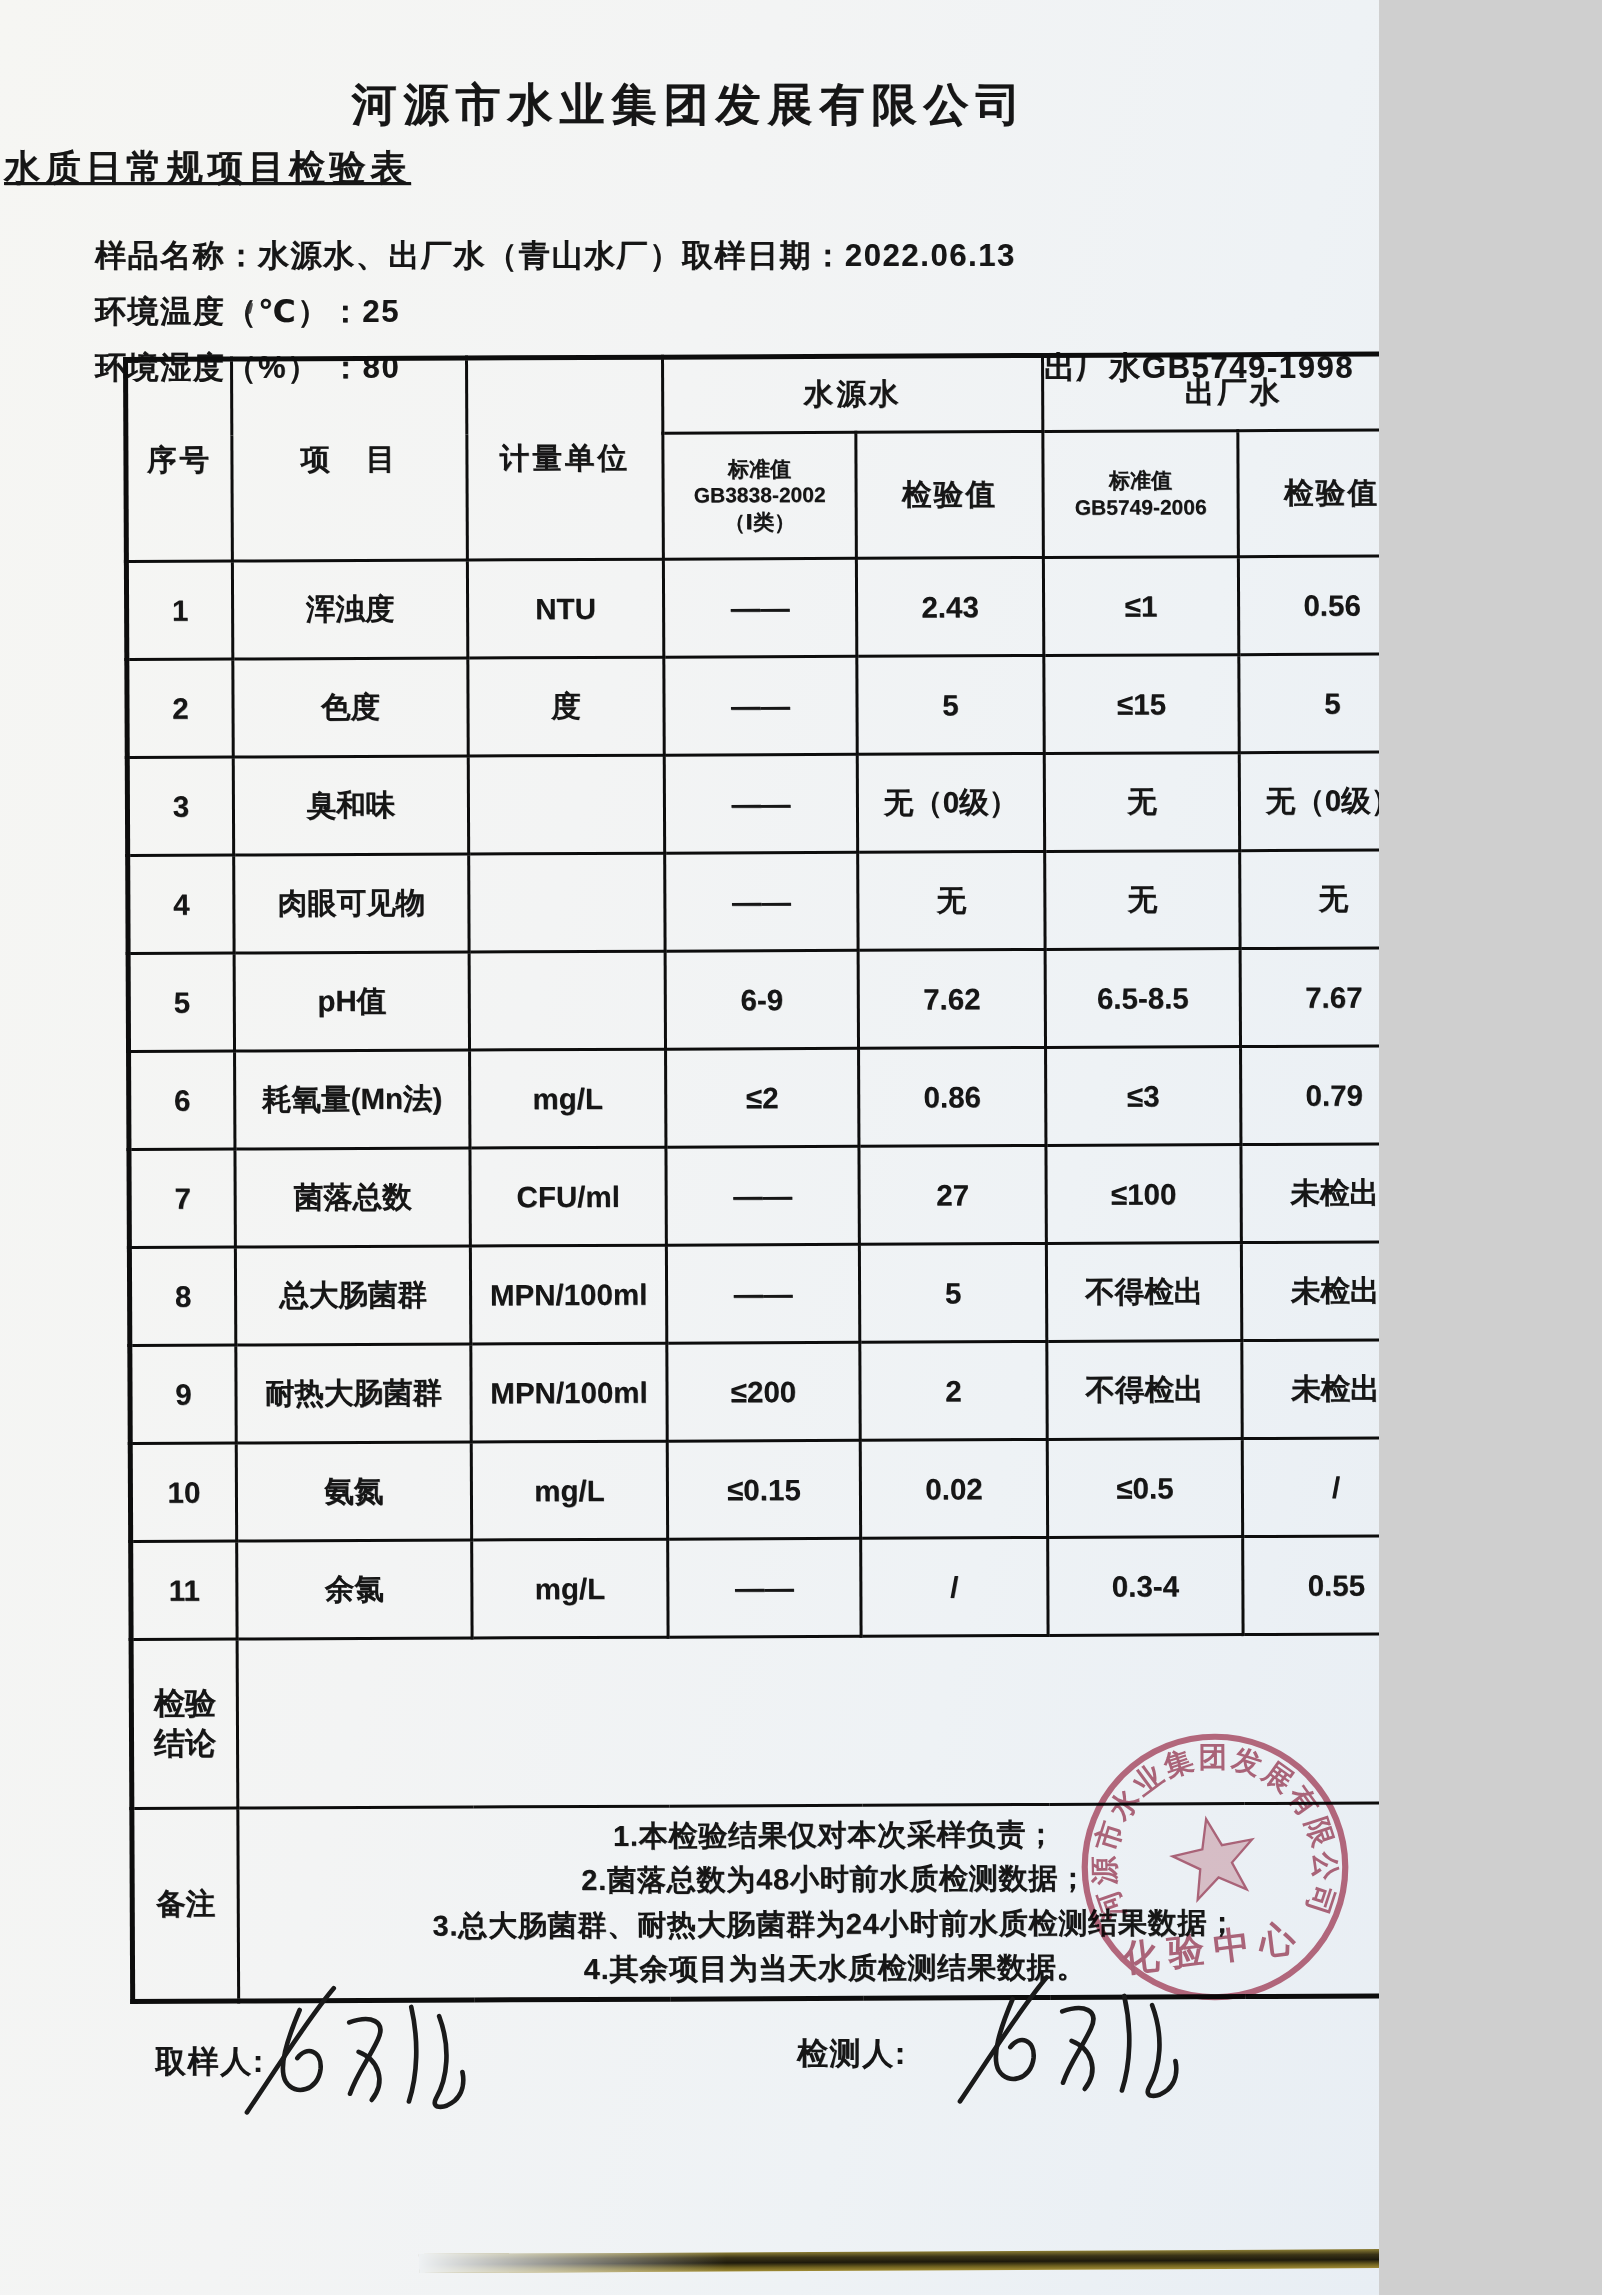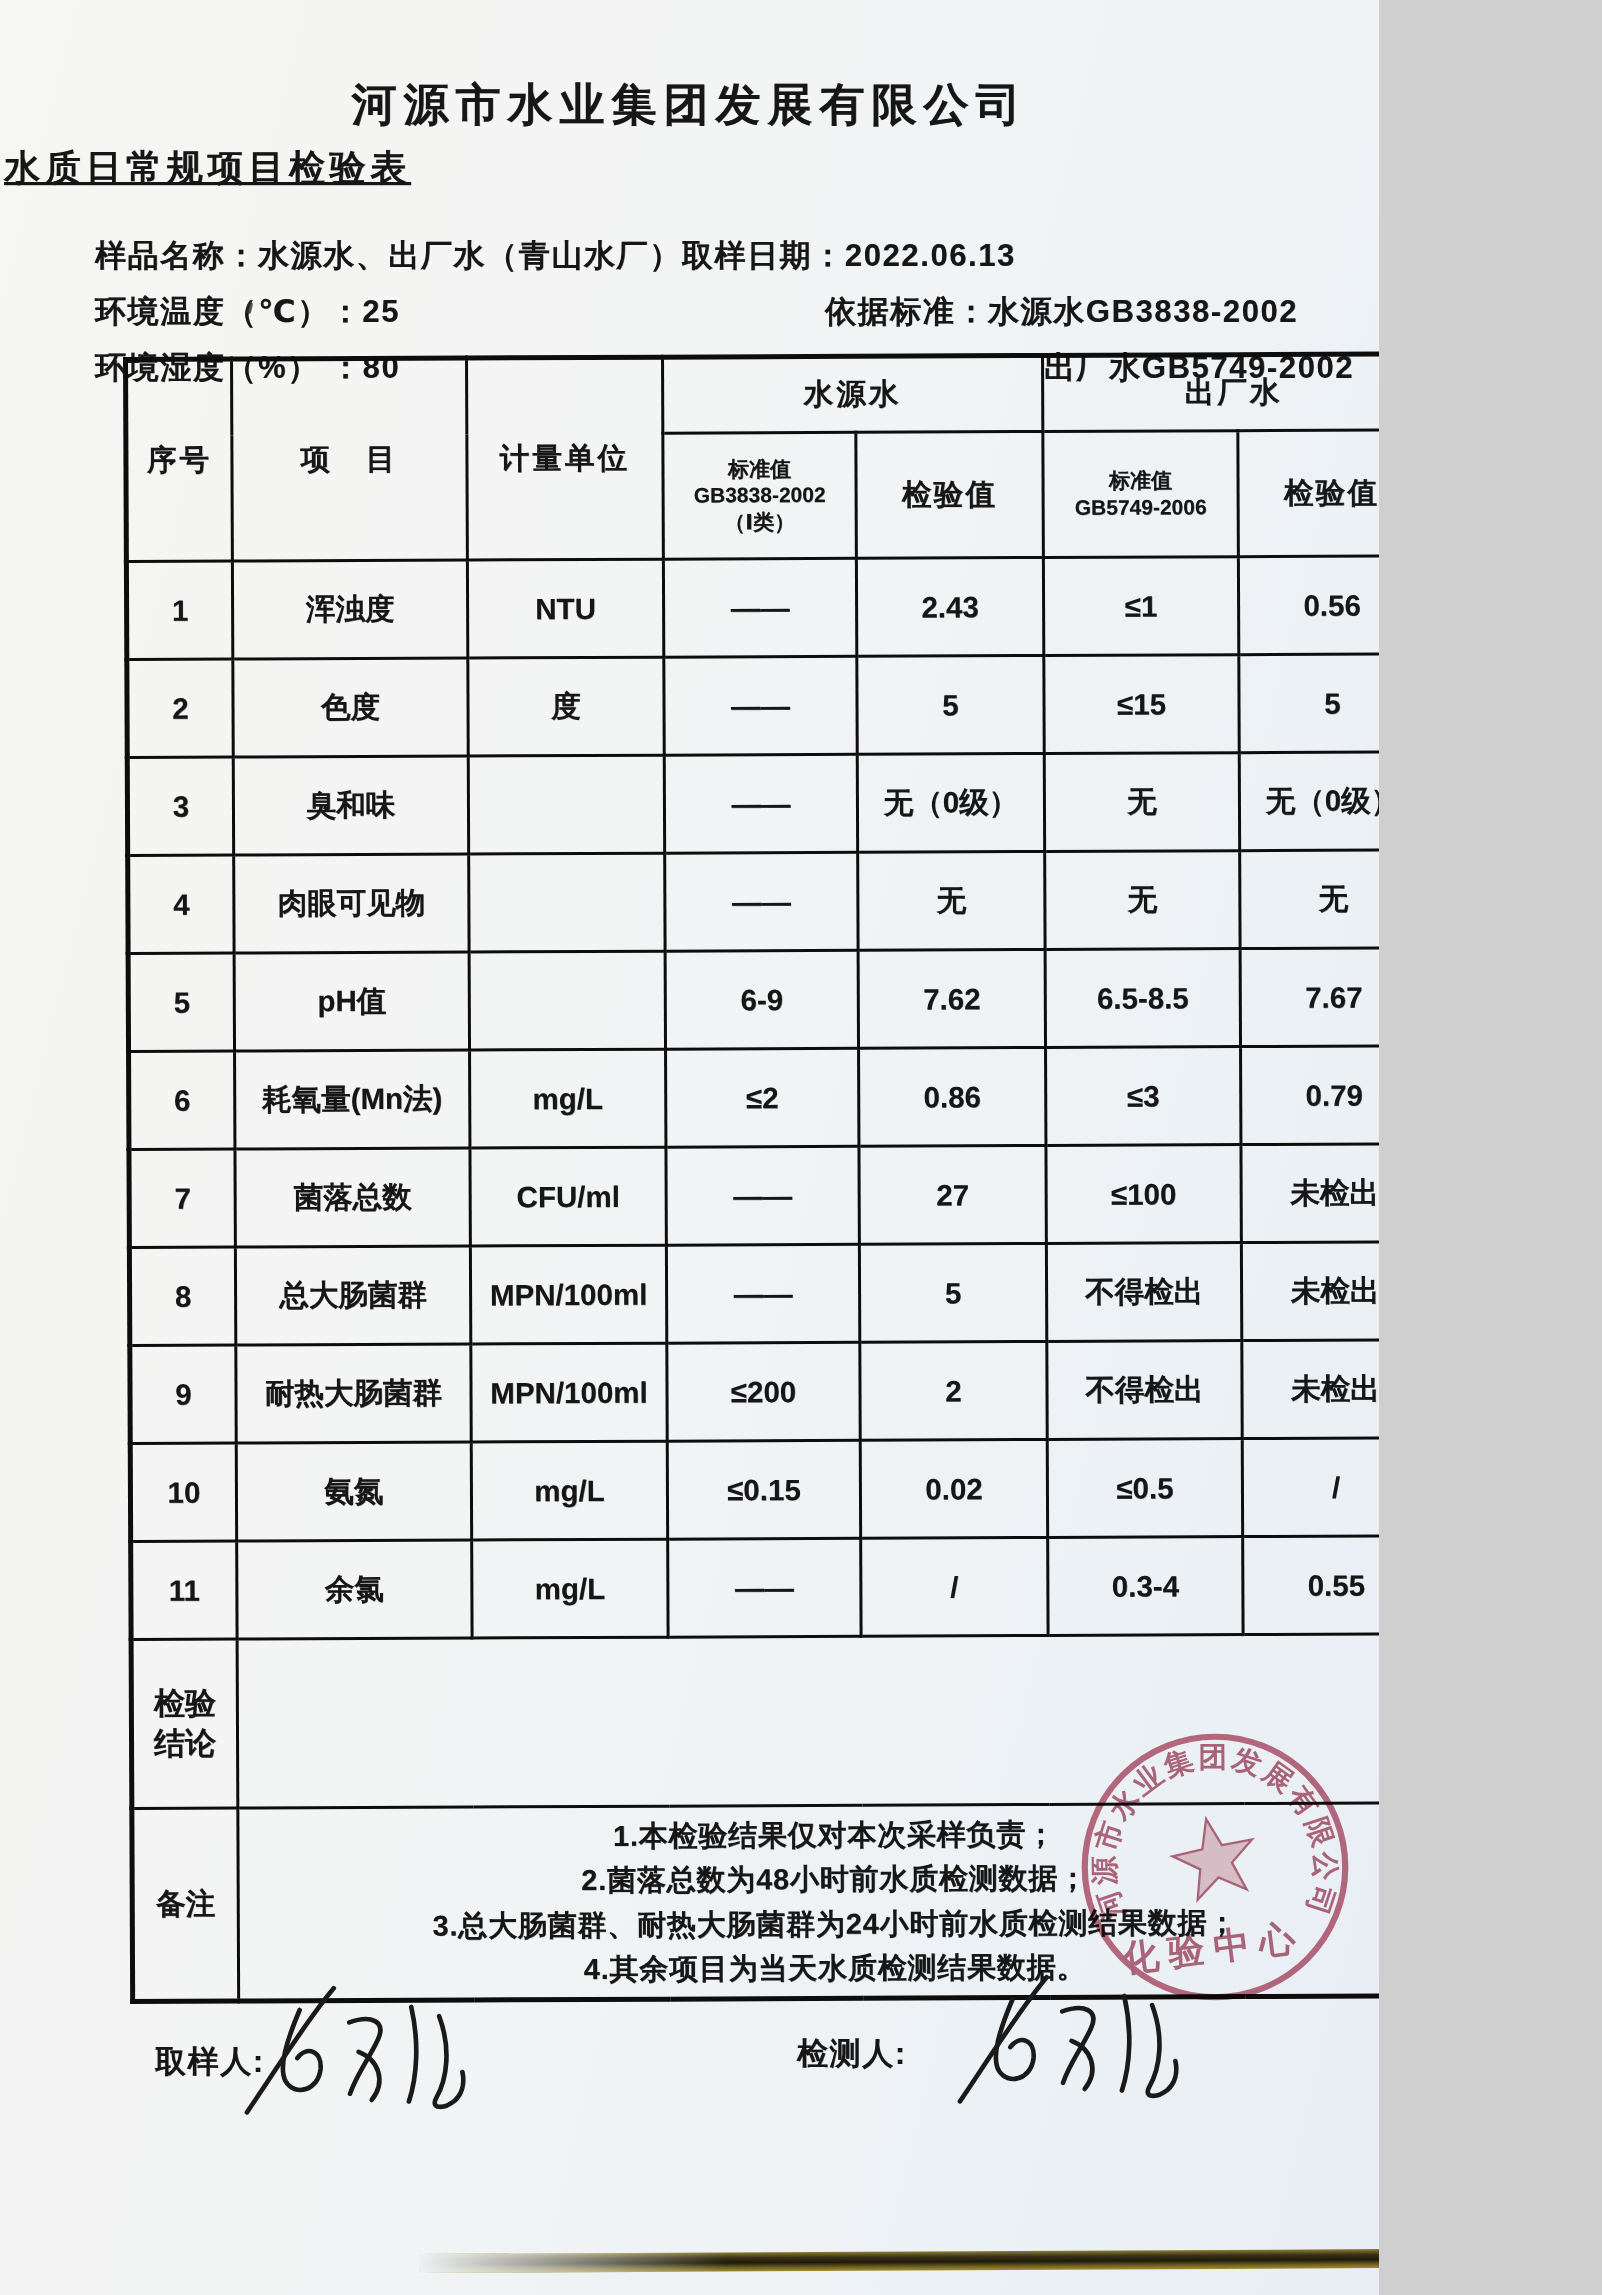--- a/index.html
+++ b/index.html
@@ -46,29 +46,26 @@
   <div class="company ink">河源市水业集团发展有限公司</div>
   <div class="doctitle ink">水质日常规项目检验表</div>
 
   <div class="infoline ink" style="left:95px;top:203px;">
     <span>样品名称：</span><span>水源水、出厂水（青山水厂）</span><span>取样日期：</span><span>2022.06.13</span>
   </div>
 
   <div class="infoline ink" style="left:95px;top:259px;">
     <span>环境温度（℃）：</span><span>25</span>
   </div>
-  <div class="infoline ink" style="left:825px;top:259px;">
-    <span>依据标准：</span><span>水源水GB3838-2002</span>
-  </div>
 
   <div class="infoline ink" style="left:95px;top:315px;">
     <span>环境湿度（%） ：</span><span>80</span>
   </div>
   <div class="infoline ink" style="left:1044px;top:315px;">
-    <span>出厂水GB5749-2002</span>
+    <span>出厂水GB5749-1998</span>
   </div>
 
   <div class="scan-mark"></div>
 
   <div class="grid-wrap">
   <table class="grid">
     <colgroup>
       <col style="width:106px">
           <col style="width:235px">
           <col style="width:196px">

